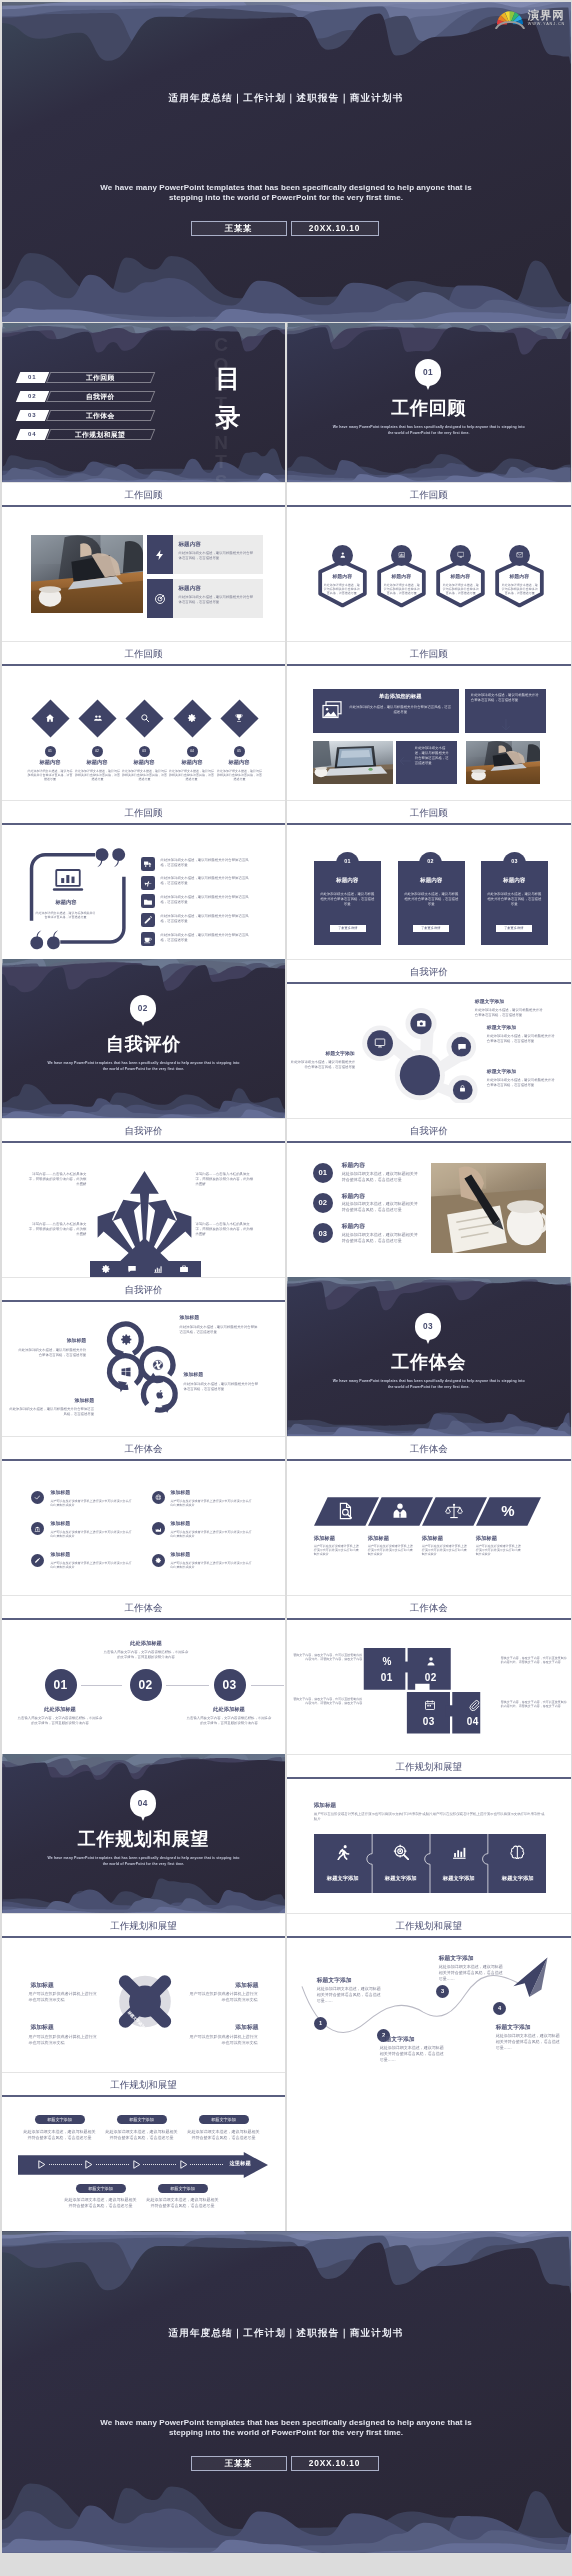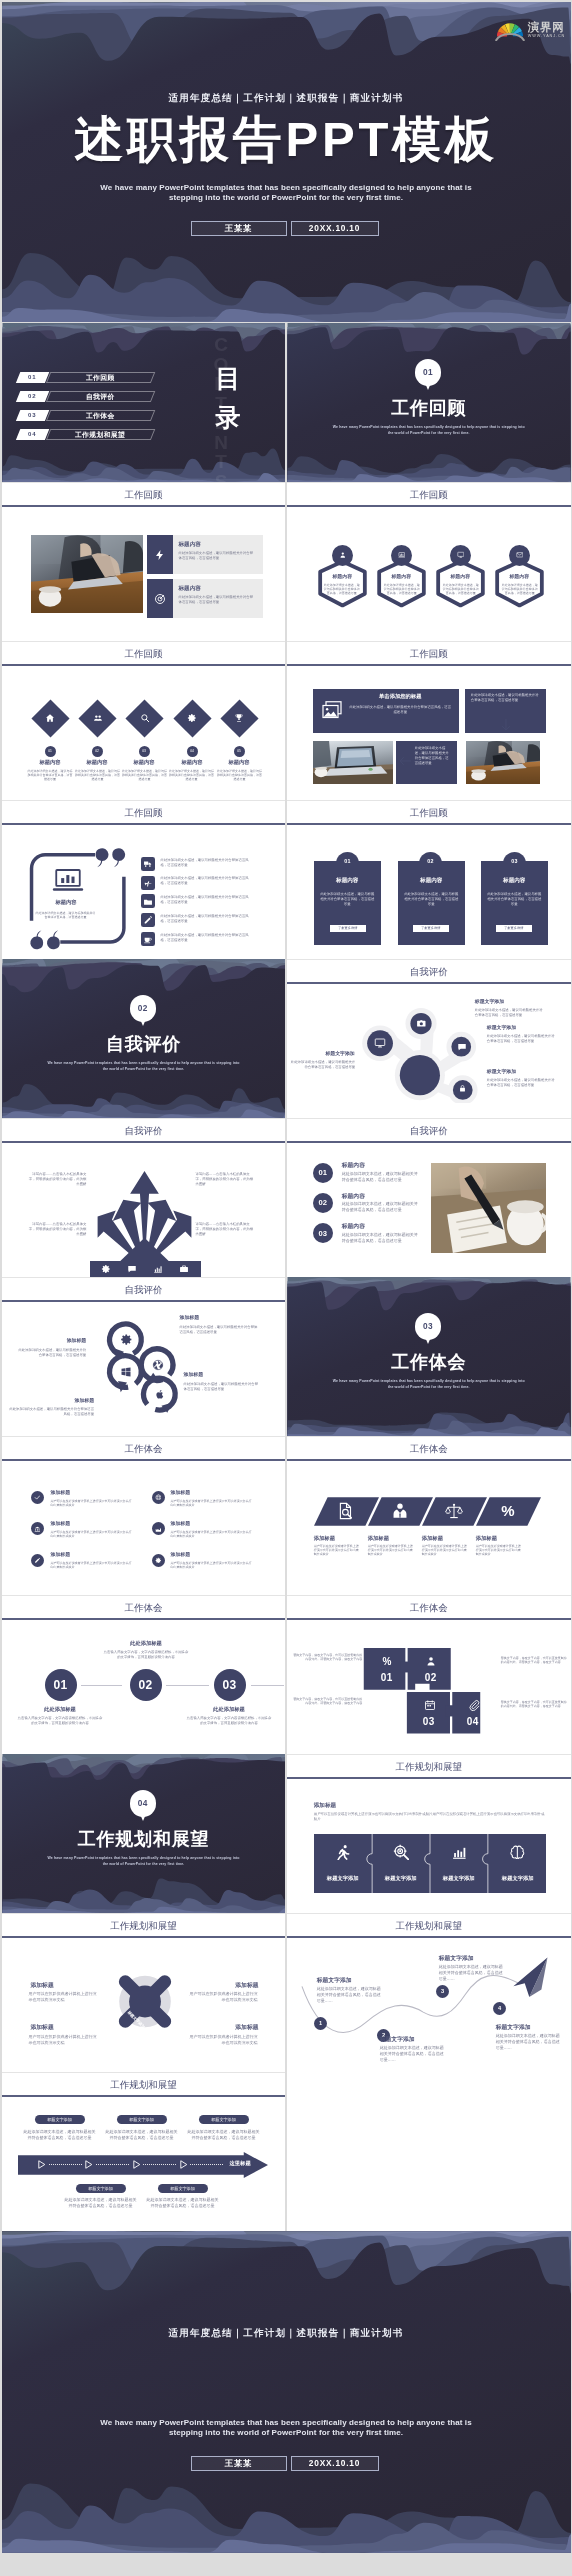--- a/index.html
+++ b/index.html
@@ -94,39 +94,38 @@
         <path d="M0.0,10.3C33.1,10.3 33.1,8.8 66.2,8.8C83.5,8.8 83.5,28.2 100.8,28.2C155.6,28.2 155.6,4.3 210.4,4.3C236.5,4.3 236.5,6.8 262.6,6.8C290.0,6.8 290.0,6.9 317.3,6.9C347.7,6.9 347.7,17.1 378.1,17.1C437.9,17.1 437.9,5.6 497.7,5.6C526.0,5.6 526.0,9.6 554.4,9.6C595.8,9.6 595.8,0.7 637.2,0.7C663.8,0.7 663.8,7.3 690.4,7.3C720.2,7.3 720.2,-0.0 750.0,-0.0L750.0,422.0 L0,422.0 Z" fill="#6a7398"></path>
         <path d="M0.0,9.5C35.9,9.5 35.9,4.9 71.8,4.9C126.0,4.9 126.0,5.0 180.2,5.0C212.6,5.0 212.6,5.2 245.0,5.2C300.9,5.2 300.9,4.1 356.7,4.1C382.0,4.1 382.0,12.5 407.2,12.5C438.3,12.5 438.3,16.2 469.3,16.2C484.1,16.2 484.1,39.3 498.8,39.3C526.5,39.3 526.5,18.7 554.2,18.7C596.7,18.7 596.7,8.7 639.2,8.7C657.4,8.7 657.4,45.2 675.7,45.2C693.5,45.2 693.5,39.7 711.4,39.7C728.9,39.7 728.9,40.8 746.5,40.8C748.2,40.8 748.2,11.0 750.0,11.0L750.0,422.0 L0,422.0 Z" fill="#5d6689"></path>
         <path d="M0.0,18.9C54.6,18.9 54.6,10.4 109.3,10.4C160.7,10.4 160.7,8.6 212.0,8.6C255.3,8.6 255.3,10.3 298.6,10.3C314.3,10.3 314.3,57.4 330.0,57.4C379.8,57.4 379.8,10.2 429.5,10.2C465.4,10.2 465.4,5.9 501.3,5.9C514.2,5.9 514.2,59.1 527.2,59.1C586.6,59.1 586.6,7.1 646.0,7.1C674.1,7.1 674.1,17.8 702.3,17.8C724.9,17.8 724.9,22.9 747.6,22.9C748.8,22.9 748.8,46.7 750.0,46.7L750.0,422.0 L0,422.0 Z" fill="#4f5778"></path>
         <path d="M0.0,20.4C36.5,20.4 36.5,15.7 72.9,15.7C109.2,15.7 109.2,14.4 145.4,14.4C163.9,14.4 163.9,58.5 182.5,58.5C225.9,58.5 225.9,8.6 269.3,8.6C324.1,8.6 324.1,14.1 379.0,14.1C397.0,14.1 397.0,48.2 414.9,48.2C438.6,48.2 438.6,37.0 462.4,37.0C496.5,37.0 496.5,18.0 530.6,18.0C542.0,18.0 542.0,51.5 553.4,51.5C565.8,51.5 565.8,63.2 578.1,63.2C614.9,63.2 614.9,18.4 651.7,18.4C699.1,18.4 699.1,7.3 746.5,7.3C748.2,7.3 748.2,68.6 750.0,68.6L750.0,422.0 L0,422.0 Z" fill="#434863"></path>
         <path d="M0.0,27.8C24.3,27.8 24.3,48.4 48.7,48.4C76.0,48.4 76.0,40.6 103.4,40.6C121.2,40.6 121.2,77.6 139.0,77.6C172.9,77.6 172.9,19.3 206.8,19.3C261.8,19.3 261.8,22.0 316.8,22.0C355.7,22.0 355.7,19.7 394.7,19.7C412.3,19.7 412.3,62.9 429.9,62.9C463.7,62.9 463.7,15.1 497.4,15.1C508.4,15.1 508.4,70.4 519.4,70.4C547.5,70.4 547.5,45.7 575.6,45.7C634.9,45.7 634.9,22.0 694.3,22.0C709.6,22.0 709.6,69.8 724.9,69.8C736.1,69.8 736.1,72.0 747.2,72.0C748.6,72.0 748.6,81.8 750.0,81.8L750.0,422.0 L0,422.0 Z" fill="url(#gcv)"></path>
         <path d="M0.0,378.8C18.5,378.8 18.5,331.1 36.9,331.1C87.5,331.1 87.5,389.1 138.0,389.1C150.9,389.1 150.9,336.9 163.8,336.9C182.3,336.9 182.3,352.7 200.8,352.7C212.0,352.7 212.0,335.0 223.2,335.0C268.4,335.0 268.4,390.6 313.5,390.6C356.8,390.6 356.8,389.0 400.0,389.0C440.4,389.0 440.4,387.6 480.9,387.6C509.8,387.6 509.8,367.9 538.8,367.9C563.4,367.9 563.4,375.7 588.1,375.7C631.4,375.7 631.4,395.3 674.6,395.3C688.9,395.3 688.9,340.9 703.3,340.9C726.6,340.9 726.6,395.8 750.0,395.8L750.0,422.0 L0,422.0 Z" fill="#3c4059"></path>
         <path d="M0.0,390.8C17.0,390.8 17.0,367.3 33.9,367.3C61.0,367.3 61.0,390.7 88.0,390.7C102.1,390.7 102.1,359.8 116.1,359.8C138.6,359.8 138.6,383.4 161.2,383.4C176.5,383.4 176.5,369.7 191.8,369.7C205.9,369.7 205.9,363.9 219.9,363.9C261.3,363.9 261.3,400.3 302.8,400.3C320.9,400.3 320.9,367.6 339.0,367.6C382.6,367.6 382.6,400.0 426.1,400.0C444.7,400.0 444.7,370.1 463.2,370.1C521.5,370.1 521.5,404.7 579.8,404.7C590.8,404.7 590.8,373.8 601.8,373.8C613.8,373.8 613.8,374.0 625.7,374.0C670.8,374.0 670.8,402.7 715.9,402.7C732.9,402.7 732.9,401.2 750.0,401.2L750.0,422.0 L0,422.0 Z" fill="#494f70"></path>
         <path d="M0.0,408.7C59.7,408.7 59.7,410.7 119.5,410.7C174.4,410.7 174.4,415.3 229.4,415.3C288.3,415.3 288.3,414.9 347.2,414.9C382.9,414.9 382.9,412.1 418.6,412.1C450.6,412.1 450.6,409.3 482.5,409.3C503.4,409.3 503.4,396.9 524.2,396.9C541.3,396.9 541.3,382.4 558.3,382.4C589.1,382.4 589.1,404.8 619.9,404.8C633.7,404.8 633.7,392.5 647.5,392.5C693.7,392.5 693.7,410.5 739.9,410.5C745.0,410.5 745.0,412.9 750.0,412.9L750.0,422.0 L0,422.0 Z" fill="#565e80"></path>
         <path d="M0.0,415.2C10.6,415.2 10.6,403.4 21.3,403.4C38.5,403.4 38.5,405.7 55.7,405.7C67.1,405.7 67.1,405.6 78.5,405.6C134.8,405.6 134.8,419.9 191.2,419.9C231.4,419.9 231.4,421.3 271.7,421.3C286.1,421.3 286.1,405.0 300.5,405.0C329.0,405.0 329.0,410.8 357.4,410.8C398.8,410.8 398.8,422.6 440.2,422.6C488.8,422.6 488.8,419.1 537.4,419.1C569.2,419.1 569.2,409.3 601.0,409.3C624.9,409.3 624.9,409.4 648.9,409.4C695.1,409.4 695.1,418.1 741.4,418.1C745.7,418.1 745.7,397.7 750.0,397.7L750.0,422.0 L0,422.0 Z" fill="#656e96"></path>
       </svg>
-      <div class="abs logo" style="left:492px;top:19px">
+      <div class="abs logo" style="left:492px;top:7px">
         <svg width="32" height="20" viewBox="0 0 40 26">
           <path d="M3.0,20.0 A17,17 0 0 1 4.2,13.8 L16.3,18.5 A4,4 0 0 0 16.0,20.0 Z" fill="#e03a3a"></path>
           <path d="M4.3,13.5 A17,17 0 0 1 7.8,8.2 L17.1,17.2 A4,4 0 0 0 16.3,18.5 Z" fill="#e87c22"></path>
           <path d="M8.0,8.0 A17,17 0 0 1 13.2,4.4 L18.4,16.3 A4,4 0 0 0 17.2,17.2 Z" fill="#f0b323"></path>
           <path d="M13.5,4.3 A17,17 0 0 1 19.7,3.0 L19.9,16.0 A4,4 0 0 0 18.5,16.3 Z" fill="#f3d933"></path>
           <path d="M20.0,3.0 A17,17 0 0 1 26.2,4.2 L21.5,16.3 A4,4 0 0 0 20.0,16.0 Z" fill="#8cc63f"></path>
           <path d="M26.5,4.3 A17,17 0 0 1 31.8,7.8 L22.8,17.1 A4,4 0 0 0 21.5,16.3 Z" fill="#2bb673"></path>
           <path d="M32.0,8.0 A17,17 0 0 1 35.6,13.2 L23.7,18.4 A4,4 0 0 0 22.8,17.2 Z" fill="#29abe2"></path>
           <path d="M35.7,13.5 A17,17 0 0 1 37.0,19.7 L24.0,19.9 A4,4 0 0 0 23.7,18.5 Z" fill="#0071bc"></path>
           <path d="M2 25 C8 14 32 14 38 25" fill="none" stroke="#9a9a9a" stroke-width="2.6" stroke-linecap="round"></path>
         </svg>
         <div class="logo-tx">
           <span>演界网</span>
           <span class="logo-sub">WWW.YANJ.CN</span>
         </div>
       </div>
       <div class="abs cv-tag" style="left:0;top:90px;width:569px">适用年度总结｜工作计划｜述职报告｜商业计划书</div>
-      <div class="abs cv-title" style="left:0;top:108px;width:569px">述职报告PPT模板</div>
       <div class="abs cv-sub" style="left:0;top:181px;width:569px">We have many PowerPoint templates that has been specifically designed to help anyone that is</div>
       <div class="abs cv-sub" style="left:0;top:191px;width:569px">stepping into the world of PowerPoint for the very first time.</div>
       <div class="abs cv-box" style="left:189px;top:219px;width:96px">王某某</div>
       <div class="abs cv-box" style="left:289px;top:219px;width:88px">20XX.10.10</div>
     </div>
     <div class="row">
       <div class="cell">
         <div class="slide dark">
           <svg class="abs" style="left:0;top:0" width="284" height="159" viewBox="0 0 374 210">
             <defs>

